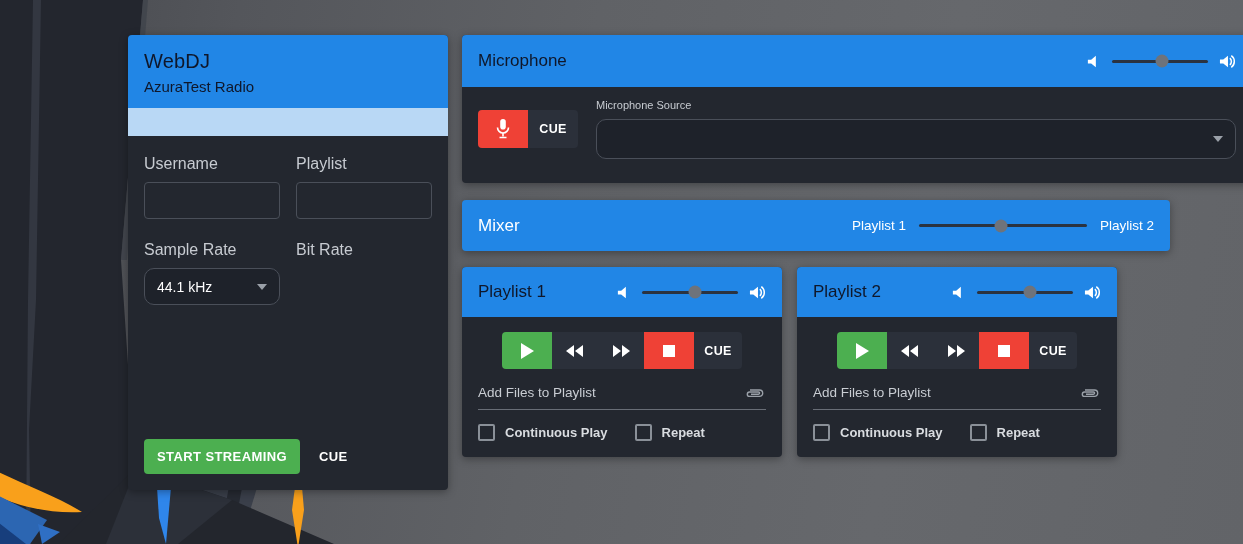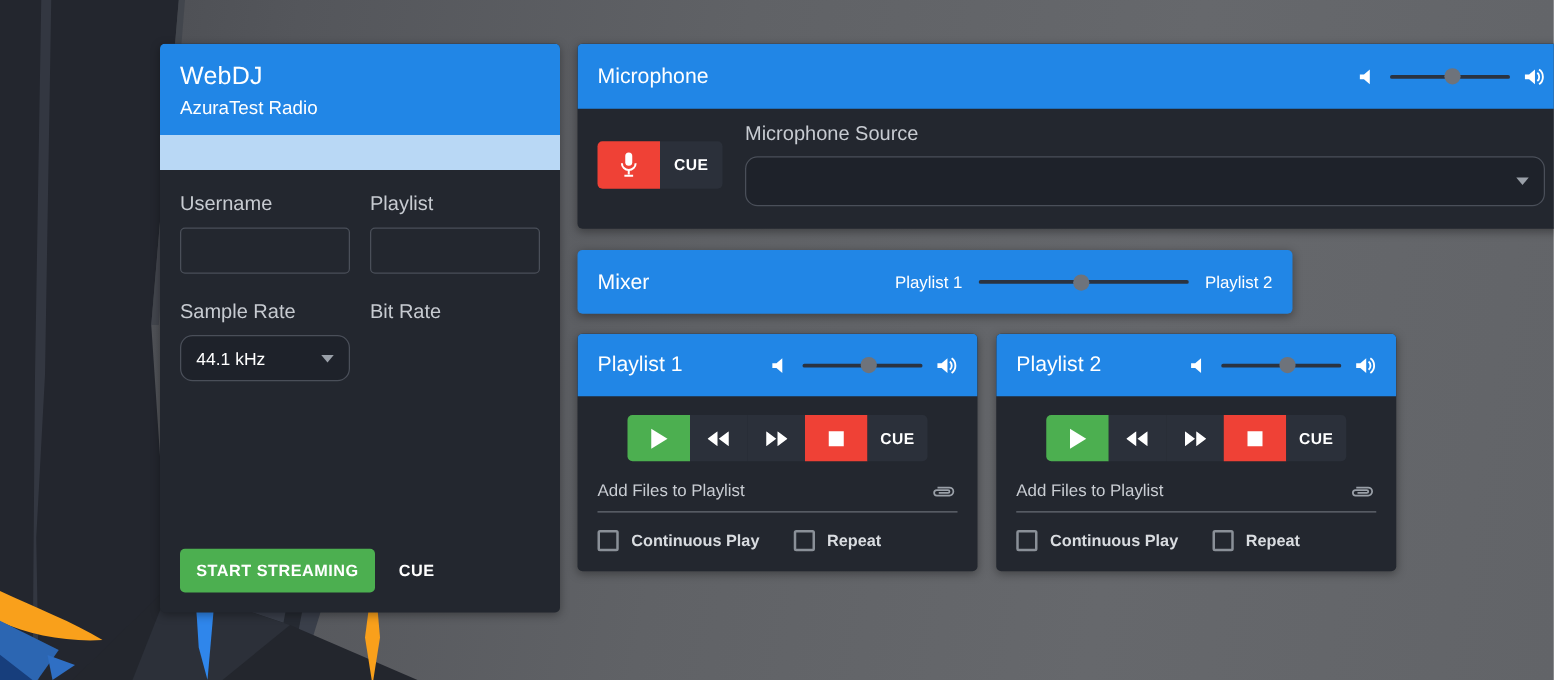--- a/index.html
+++ b/index.html
@@ -4,21 +4,21 @@
 <style>
   * { margin:0; padding:0; box-sizing:border-box; }
   html,body { width:1243px; height:544px; }
   body {
     position:relative; overflow:hidden;
     font-family:"Liberation Sans", sans-serif;
     background:linear-gradient(100deg,#47494e 0%,#54565b 18%,#606266 45%,#66686c 72%,#626468 100%);
   }
   #bg-art { position:absolute; inset:0; z-index:0; }
   .card { position:absolute; z-index:1; border-radius:4px; box-shadow:0 2px 8px rgba(0,0,0,.35); overflow:hidden; }
-  .hdr { background:#2186e6; color:#ffffff; }
+  .hdr { background:#2186e6; color:#0f172a; }
 
   
   #webdj-card { left:128px; top:35px; width:320px; height:455px; background:#23272f; display:flex; flex-direction:column; }
   #webdj-card .hdr { padding:15px 16px 13px; }
   .webdj-title { font-size:20px; font-weight:500; letter-spacing:.2px; }
   .webdj-sub   { font-size:15px; margin-top:5px; }
   .info-box { background:#b9d8f5; color:#27415d; padding:14px 16px; font-size:13.5px; line-height:1.36; }
   .info-box p + p { margin-top:12px; }
   .webdj-body { flex:1; display:flex; flex-direction:column; padding:19px 16px 16px; }
   .grid2 { display:grid; grid-template-columns:1fr 1fr; column-gap:16px; row-gap:0; }
@@ -38,25 +38,25 @@
   .vol { display:flex; align-items:center; gap:11px; }
   .vol svg { display:block; }
   .slider { position:relative; height:3px; background:#2b3340; border-radius:2px; }
   .slider .thumb { position:absolute; top:50%; transform:translate(-50%,-50%); width:13px; height:13px; border-radius:50%; background:#6e737b; left:50%; cursor:pointer; }
   .mic-body { display:flex; align-items:center; padding:12px 16px 16px; }
   .btn-group { display:flex; margin-right:18px; flex:none; }
   .seg { height:38px; display:flex; align-items:center; justify-content:center; cursor:pointer; }
   .seg-mic { width:50px; background:#ef4136; border-radius:4px 0 0 4px; }
   .seg-cue { width:50px; background:#2b303a; border-radius:0 4px 4px 0; color:#fff; font-weight:bold; font-size:12.5px; letter-spacing:.4px; }
   .mic-right { flex:1; }
-  .mic-right .fld-label { font-size:16px; margin-bottom:8px; }
+  .mic-right .fld-label { font-size:11px; margin-bottom:8px; }
   .mic-select { height:40px; }
 
   
-  #mixer-card { left:462px; top:200px; width:572px; height:51px; background:#2186e6; display:flex; align-items:center; justify-content:space-between; padding:0 16px; color:#fff; }
+  #mixer-card { left:462px; top:200px; width:708px; height:51px; background:#2186e6; display:flex; align-items:center; justify-content:space-between; padding:0 16px; color:#fff; }
   .mixer-ctl { display:flex; align-items:center; gap:13px; }
   .mixer-label { font-size:13.5px; }
   .mixer-track { width:168px; }
 
   
   .pl-card { top:267px; width:320px; height:190px; background:#23272f; display:flex; flex-direction:column; }
   #playlist1-card { left:462px; }
   #playlist2-card { left:797px; }
   .pl-hdr { height:50px; display:flex; align-items:center; justify-content:space-between; padding:0 16px; }
   .pl-vol-track { width:96px; }

